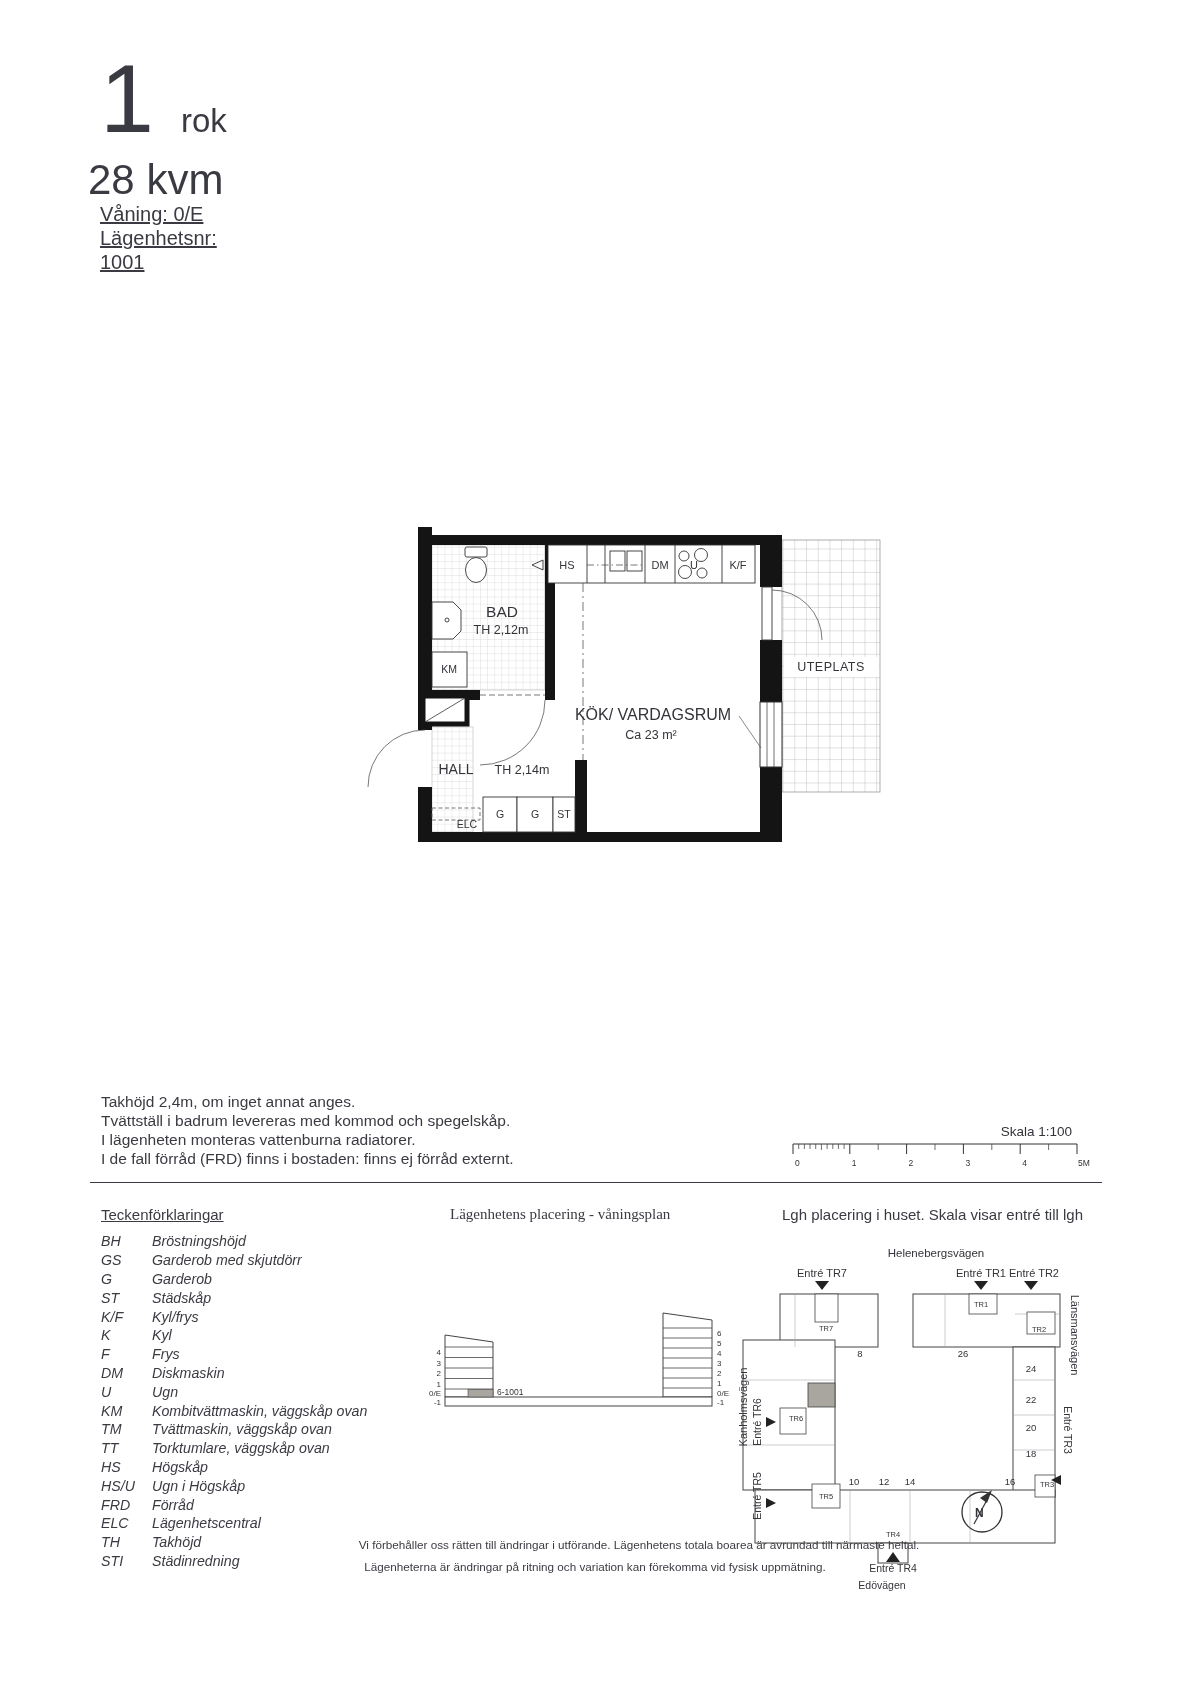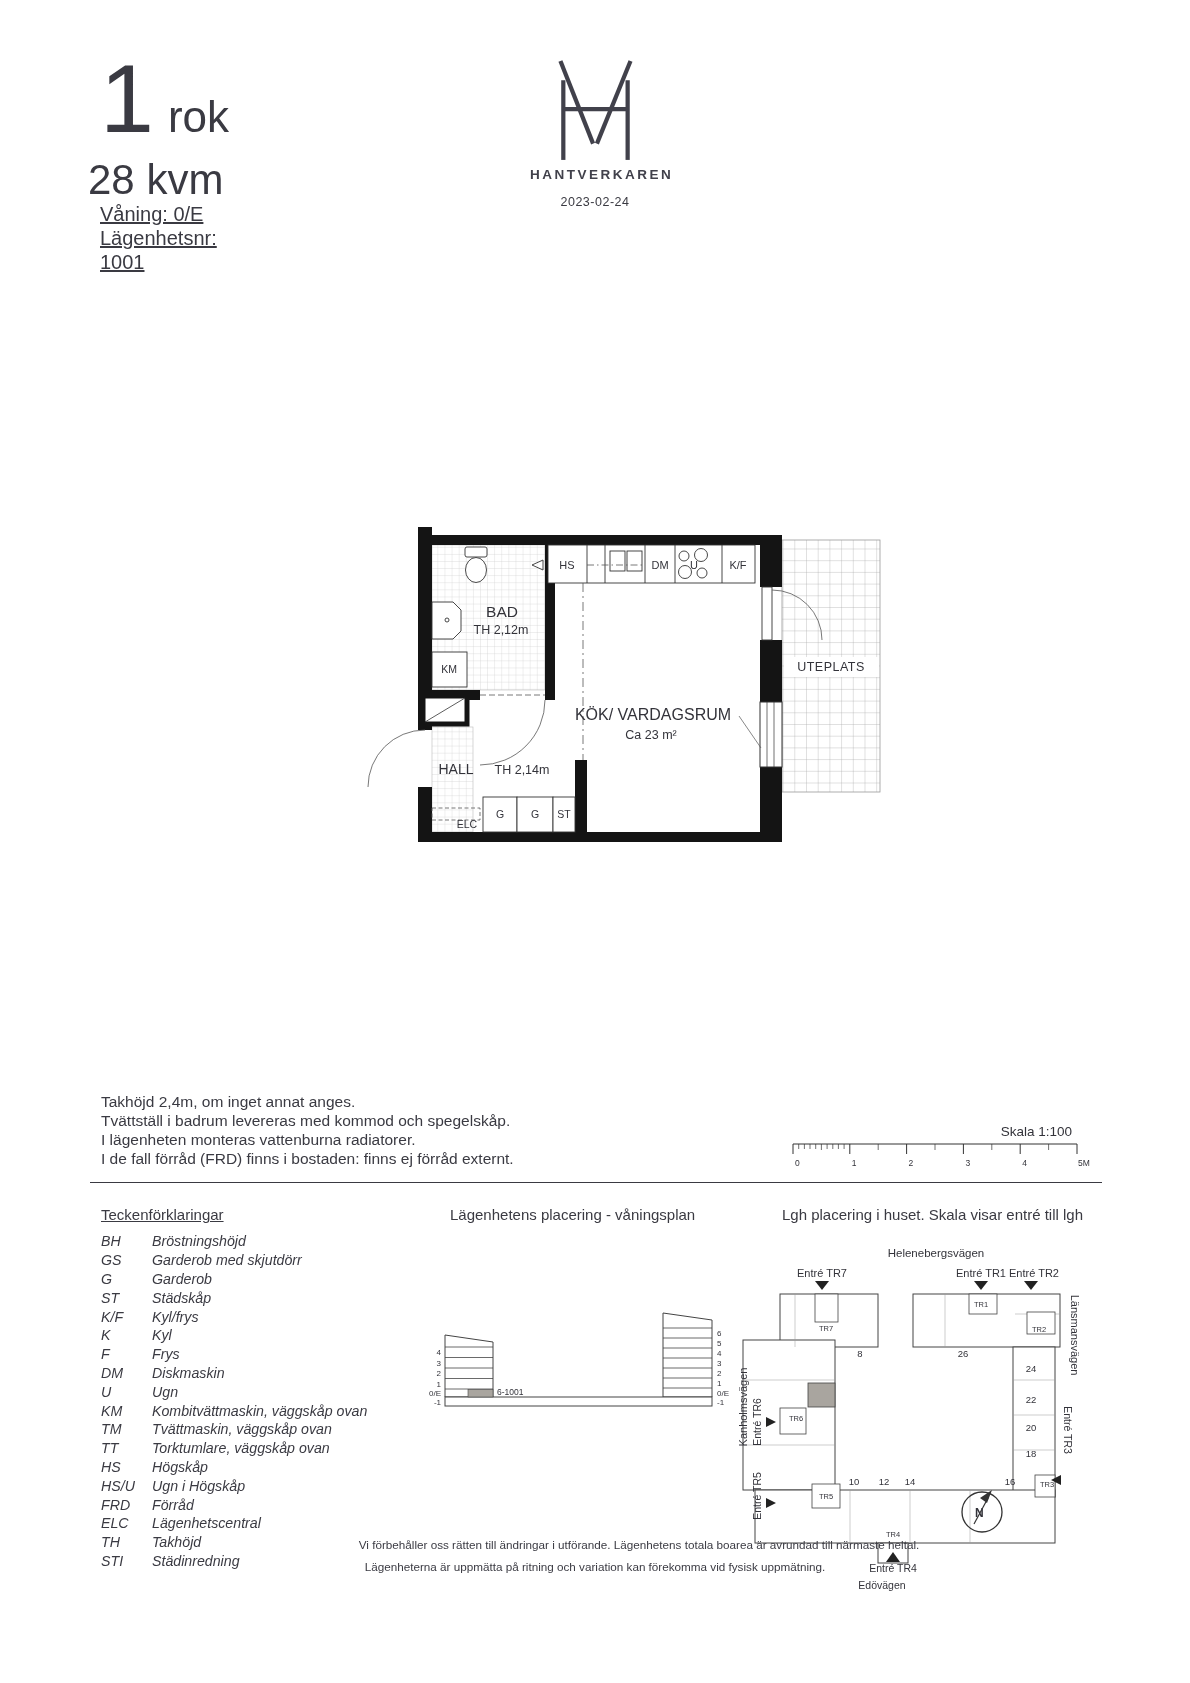--- a/index.html
+++ b/index.html
@@ -4,21 +4,21 @@
 <style>
   html,body { margin:0; padding:0; background:#e8e8e8; }
   .page {
     position:relative; width:1190px; height:1683px; margin:0 auto;
     background:#ffffff; overflow:hidden;
     font-family:"Liberation Sans", sans-serif; color:#3a3a42;
   }
   .abs { position:absolute; }
   .title-row { left:100px; top:50px; display:flex; align-items:baseline; }
   .title-num { font-size:97px; line-height:1; font-weight:400; }
-  .title-suffix { font-size:44px; margin-left:14px; }
+  .title-suffix { font-size:33px; margin-left:27px; }
   .area { left:88px; top:156px; font-size:42px; }
   .info { left:100px; top:202px; font-size:20px; line-height:24px;text-decoration:underline; }
   .logo { left:530px; top:60px; width:130px; text-align:center; color:#41414b; }
   .logo-brand { font-size:13.5px; font-weight:bold; letter-spacing:2.5px; margin-top:7px; }
   .logo-date { font-size:12.5px; margin-top:13px; letter-spacing:0.5px; color:#3a3a42; }
   .notes { left:101px; top:1092px; font-size:15.5px; line-height:19px; }
   .divider { left:90px; top:1182px; width:1012px; height:1px; background:#3a3a42; }
   .col-heading { font-size:15px; }
   .legend { left:101px; top:1232px; font-size:14.2px; }
   .legend-row { display:flex; height:18.8px; align-items:center;font-style:italic; }
@@ -36,33 +36,20 @@
     <span class="title-num">1</span>
     <span class="title-suffix">rok</span>
   </div>
   <div class="abs area">28 kvm</div>
   <div class="abs info">
     <div>Våning: 0/E</div>
     <div>Lägenhetsnr:</div>
     <div>1001</div>
   </div>
 
-  <div class="abs logo">
-    <svg width="96" height="100" viewBox="0 0 100 104" style="margin:0 auto;">
-      <g stroke="#41414b" stroke-width="4.4" fill="none">
-        <line x1="14" y1="1" x2="48" y2="87"></line>
-        <line x1="87" y1="1" x2="52" y2="87"></line>
-        <line x1="17" y1="21" x2="17" y2="104"></line>
-        <line x1="84" y1="21" x2="84" y2="104"></line>
-        <line x1="17" y1="51" x2="84" y2="51"></line>
-      </g>
-    </svg>
-    <div class="logo-brand">HANTVERKAREN</div>
-    <div class="logo-date">2023-02-24</div>
-  </div>
 
   <svg class="abs" style="left:338px; top:490px;" width="550" height="365" viewBox="0 0 550 365">
     <defs>
       <pattern id="tileS" width="7.1" height="7.1" patternUnits="userSpaceOnUse">
         <path d="M7.1 0 H0 V7.1" fill="none" stroke="#c9c9c9" stroke-width="0.6"></path>
       </pattern>
       <pattern id="tileL" width="11.7" height="11.7" patternUnits="userSpaceOnUse">
         <path d="M11.7 0 H0 V11.7" fill="none" stroke="#a8a8a8" stroke-width="0.7"></path>
       </pattern>
     </defs>
@@ -195,21 +182,21 @@
       <text x="118.6" y="46">2</text>
       <text x="175.4" y="46">3</text>
       <text x="232.2" y="46">4</text>
       <text x="288" y="46">5M</text>
     </g>
   </svg>
 
   <div class="abs divider"></div>
 
   <div class="abs col-heading" style="left:101px; top:1206px;text-decoration:underline;">Teckenförklaringar</div>
-  <div class="abs col-heading" style="left:450px; top:1206px;">Lägenhetens placering - våningsplan</div>
+  <div class="abs col-heading" style="left:450px; top:1206px;font-family:Liberation Serif, serif;">Lägenhetens placering - våningsplan</div>
   <div class="abs col-heading" style="left:782px; top:1206px;">Lgh placering i huset. Skala visar entré till lgh</div>
 
   <div class="abs legend">
     <div class="legend-row">
         <span class="legend-abbr">BH</span>
         <span>Bröstningshöjd</span>
       </div>
     <div class="legend-row">
         <span class="legend-abbr">GS</span>
         <span>Garderob med skjutdörr</span>
@@ -403,15 +390,15 @@
 
     <g>
       <circle cx="252" cy="272" r="20" fill="none" stroke="#333" stroke-width="1.3"></circle>
       <line x1="244" y1="284" x2="258" y2="258" stroke="#333" stroke-width="1.2"></line>
       <polygon points="262,250 250,258 257,263" fill="#333"></polygon>
       <text x="245" y="277" font-size="12" font-weight="bold">N</text>
     </g>
   </svg>
 
   <div class="abs footer-line" style="top:1538px;padding-left:44px;">Vi förbehåller oss rätten till ändringar i utförande. Lägenhetens totala boarea är avrundad till närmaste heltal.</div>
-  <div class="abs footer-line" style="top:1560px;">Lägenheterna är uppmätta på ritning och variation kan förekomma vid fysisk uppmätning.</div>
+  <div class="abs footer-line" style="top:1560px;">Lägenheterna är ändringar på ritning och variation kan förekomma vid fysisk uppmätning.</div>
 
 </div>
 
 </body></html>

